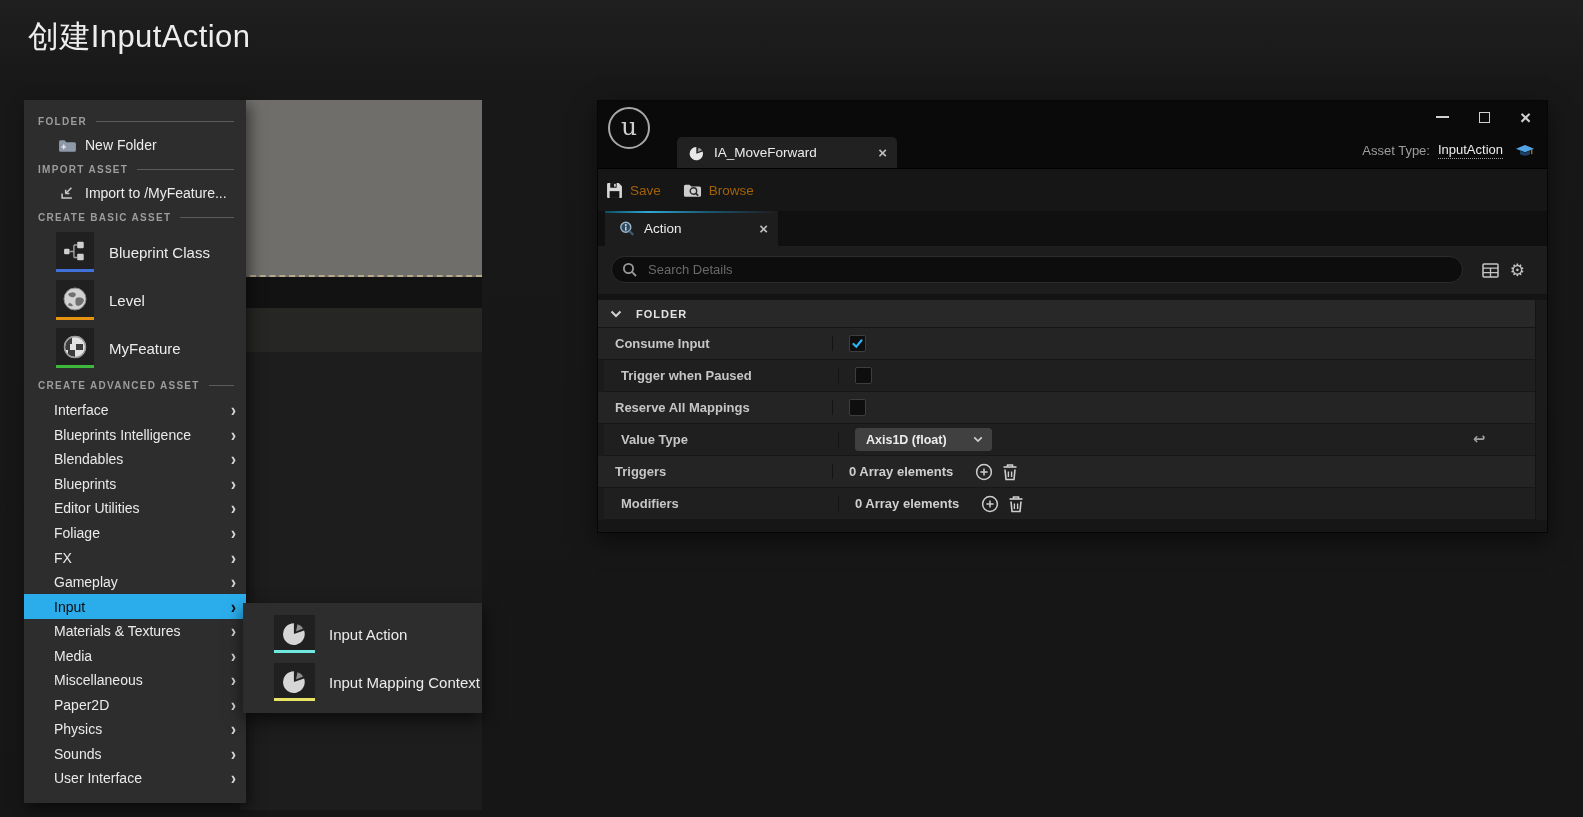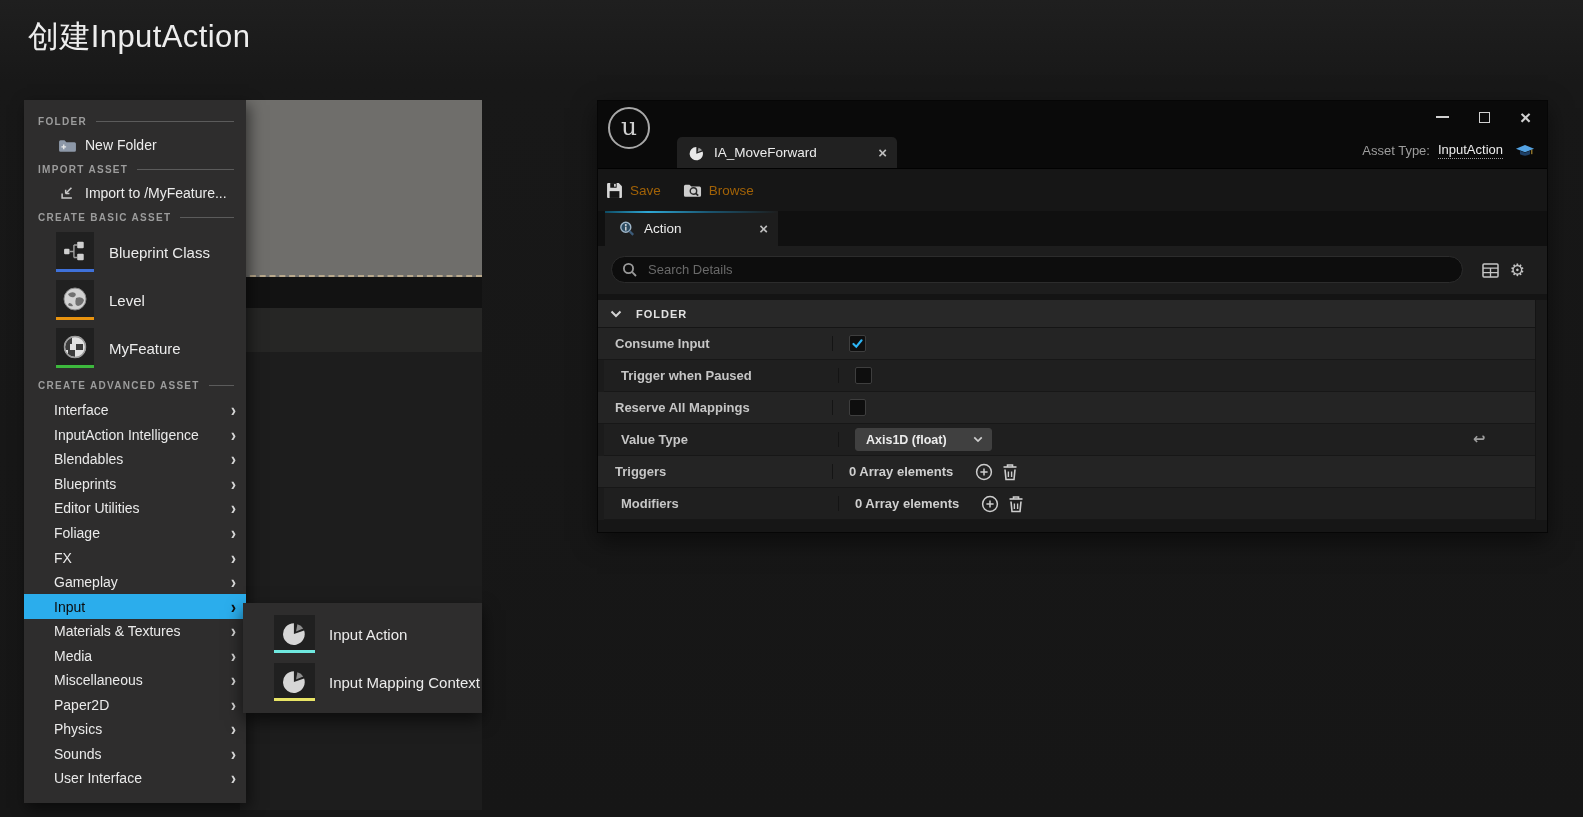--- a/index.html
+++ b/index.html
@@ -217,21 +217,21 @@
       <span class="sec-label">CREATE ADVANCED ASSET</span>
       <span class="sec-rule"></span>
     </div>
 
     <div class="adv-list">
       <div class="adv-item">
           <span class="lbl">Interface</span>
           <span class="chev">›</span>
         </div>
       <div class="adv-item">
-          <span class="lbl">InputAction Intelligence</span>
+          <span class="lbl">Blueprints Intelligence</span>
           <span class="chev">›</span>
         </div>
       <div class="adv-item">
           <span class="lbl">Blendables</span>
           <span class="chev">›</span>
         </div>
       <div class="adv-item">
           <span class="lbl">Blueprints</span>
           <span class="chev">›</span>
         </div>

